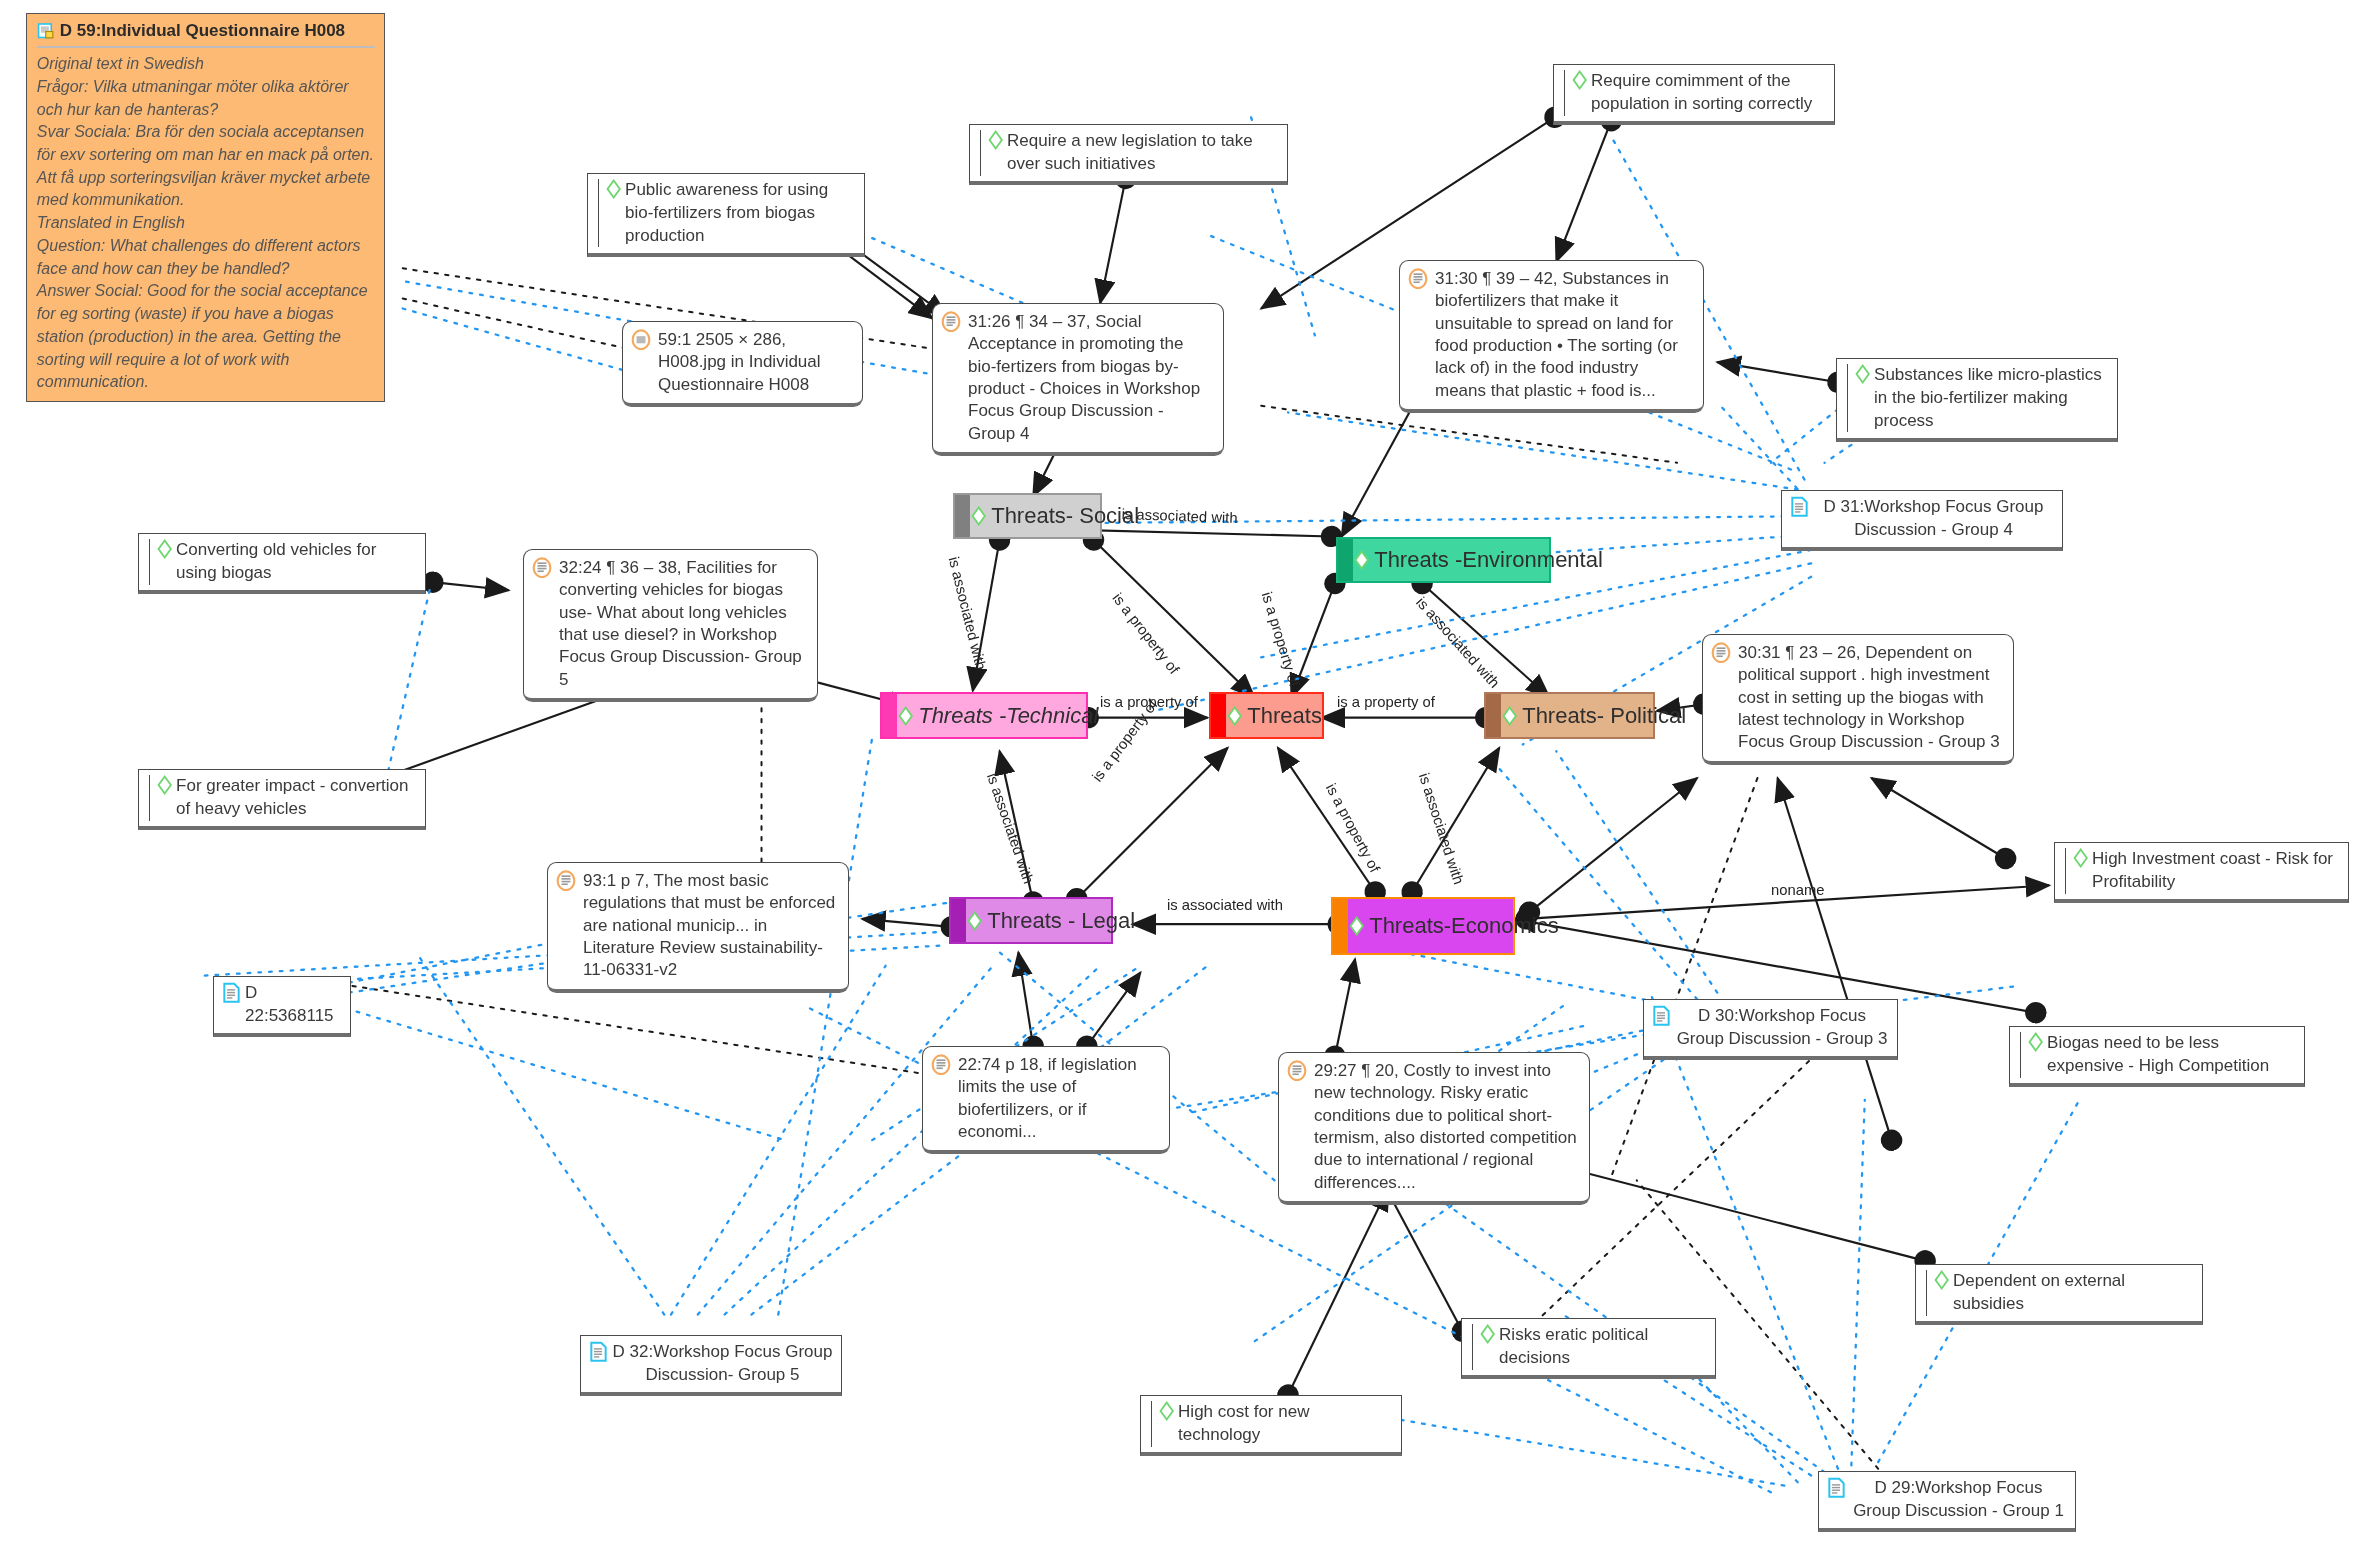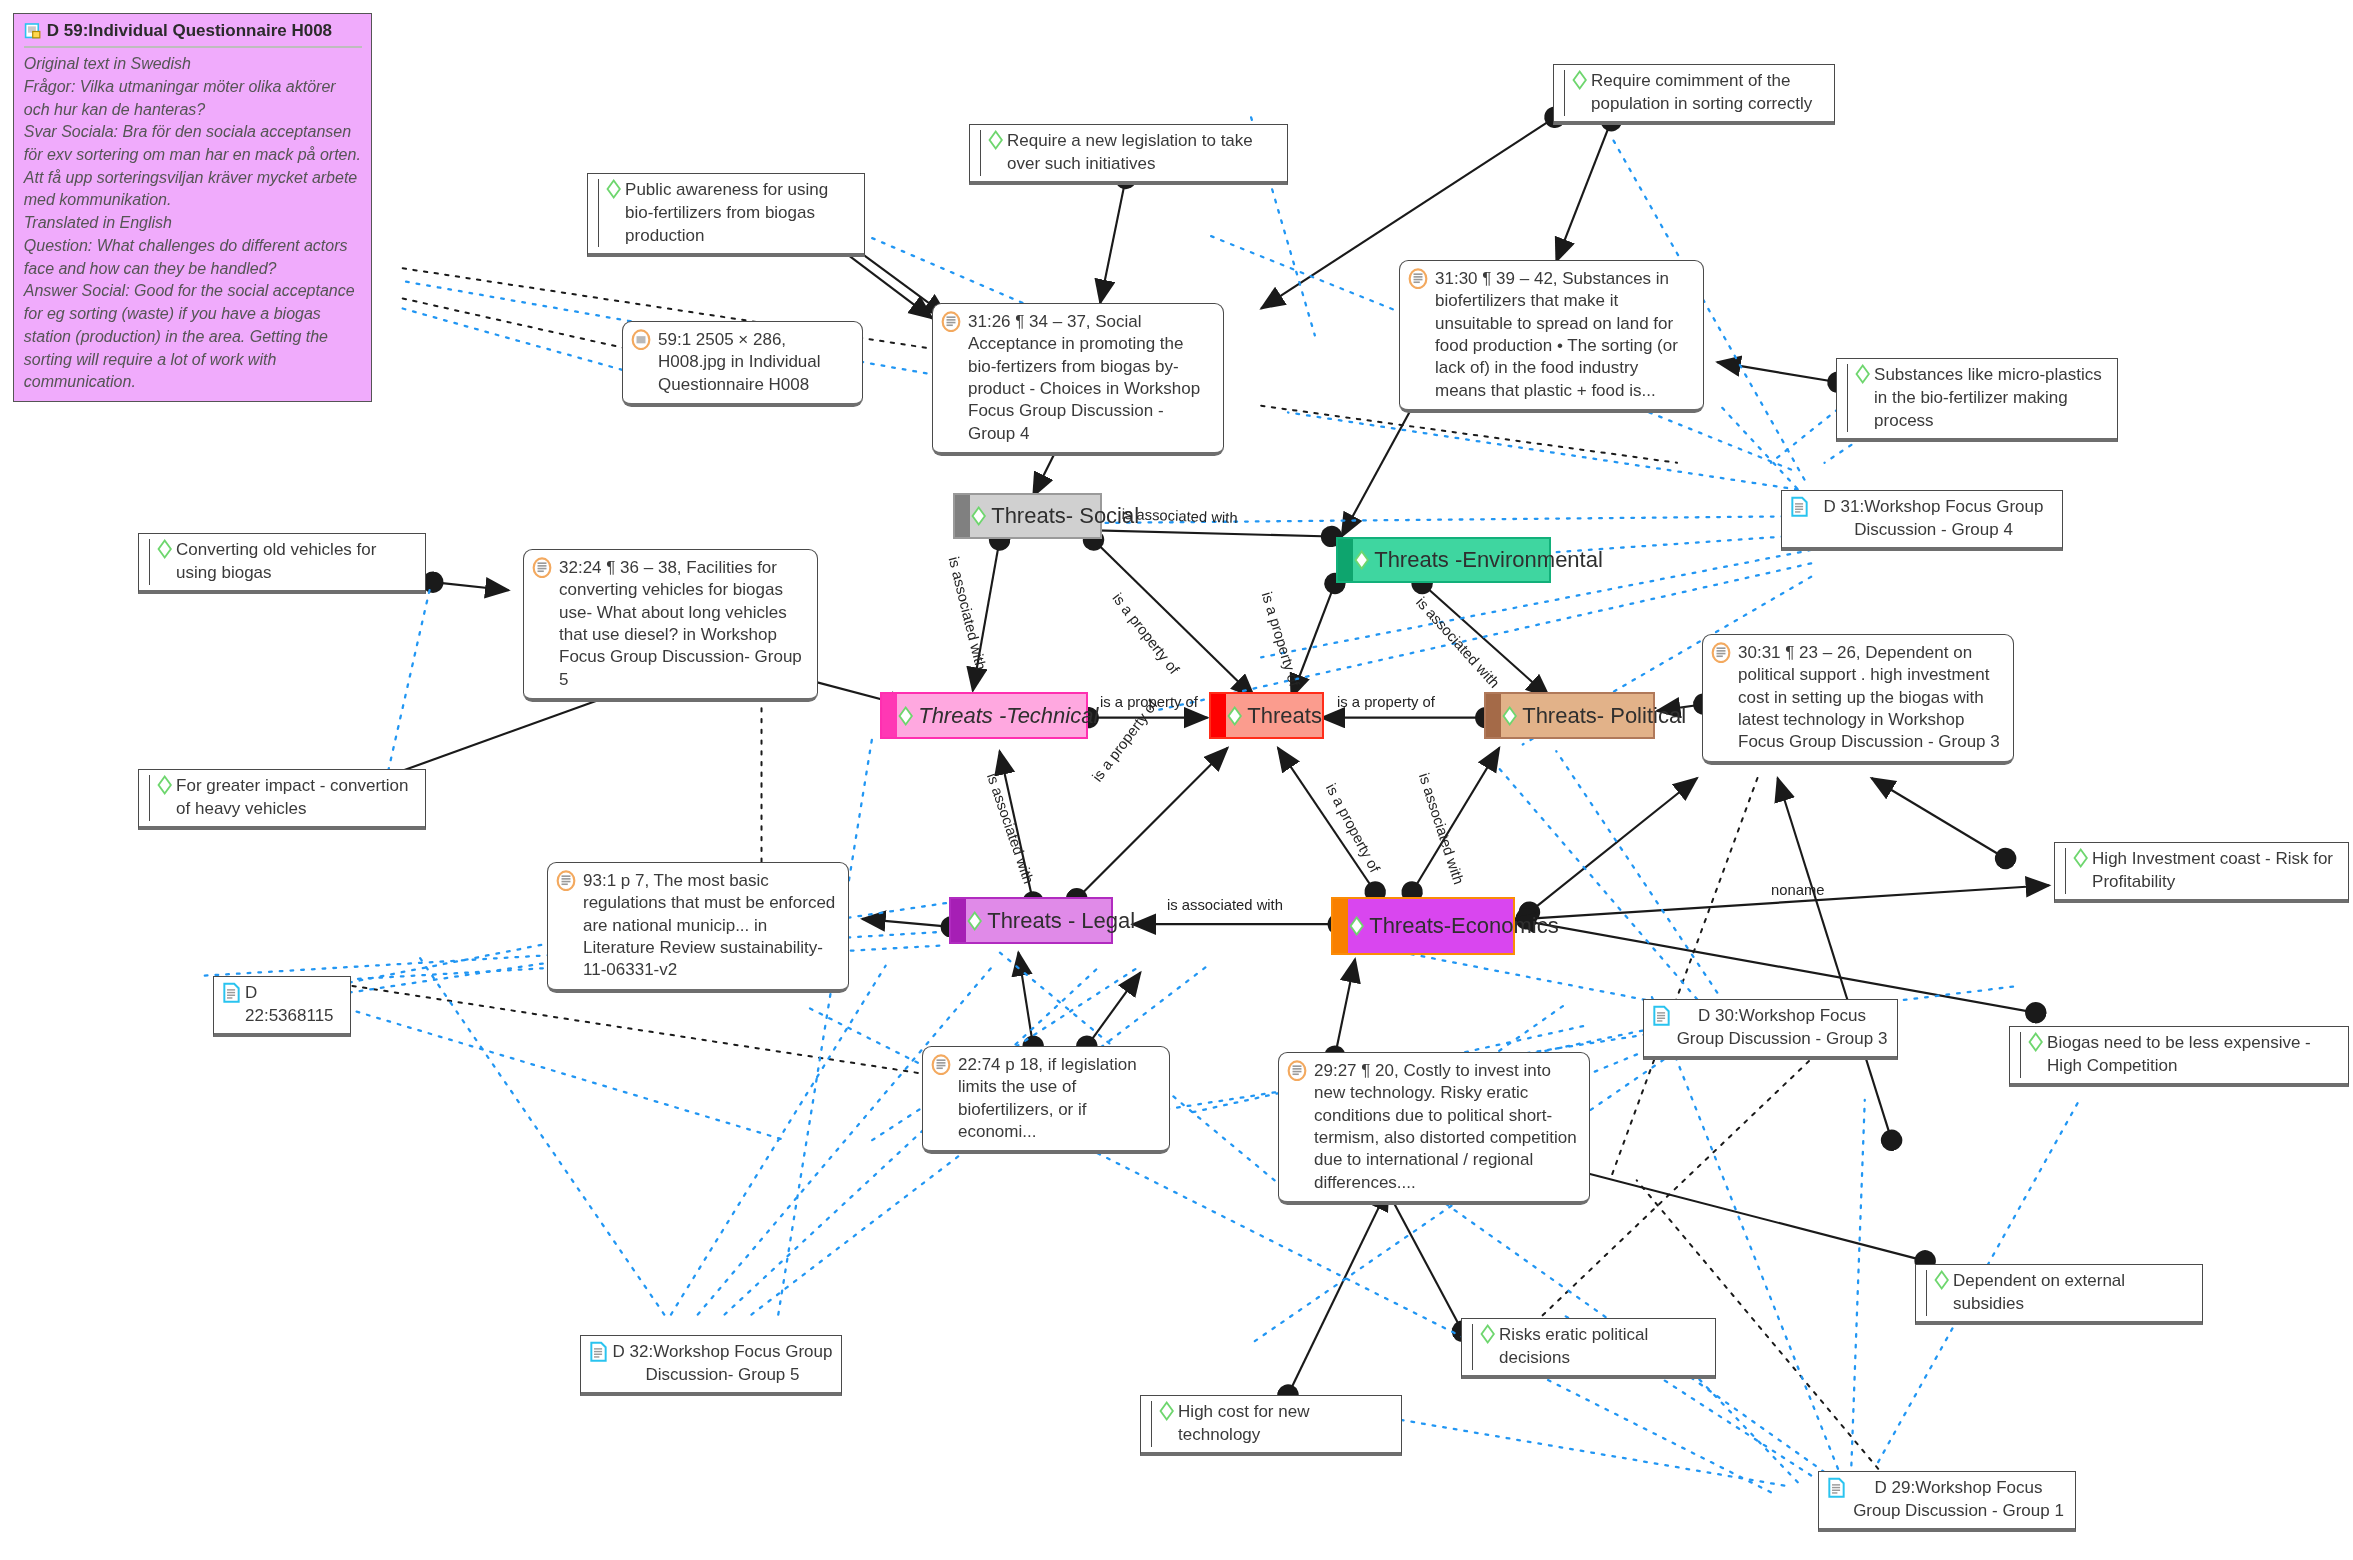--- a/index.html
+++ b/index.html
@@ -59,23 +59,24 @@
     padding:5.4px 8px;
     display:flex;align-items:flex-start;gap:4px;
     line-height:1.33;
   }
   .doc-node .label{color:#3a3a3a;font-size:17px;}
   .doc-node.center-lbl{justify-content:center;}
   .doc-node.center-lbl .label{text-align:center;}
 
   
   .memo-node{
-    background:#f0abfc;
+    background:#fdba74;
     border:1.3px solid #555;
     padding:6.7px 9.4px;
+    margin-left:13px;
   }
   .memo-title{display:flex;align-items:center;gap:4px;font-weight:bold;font-size:17px;color:#2b2b2b;}
   .memo-rule{height:1.3px;background:#bdbdbd;margin:5.4px 0 5.4px 0;}
   .memo-body{font-style:italic;font-size:16px;color:#555;line-height:1.42;white-space:pre-line;}
 
   
   .ico{flex:0 0 auto;display:inline-block;line-height:0;}
   .edge-label{
     position:absolute;font-size:14.8px;color:#242424;background:transparent;
     white-space:nowrap;transform-origin:left top;
@@ -311,21 +312,21 @@
   <div class="node code-node" style="left:2054px;top:842px;width:295px;">
     <div class="leftbar"></div>
     <div class="body">
       <span class="ico"><svg width="17.4" height="20" viewBox="0 0 20 26">
             <polygon points="10,2 18,13 10,24 2,13" fill="#ffffff" stroke="#6ed66e" stroke-width="2.4"></polygon>
           </svg></span>
       <span class="label">High Investment coast - Risk for Profitability</span>
     </div>
   </div>
 
-  <div class="node code-node" style="left:2009px;top:1026px;width:340px;">
+  <div class="node code-node" style="left:2009px;top:1026px;width:296px;">
     <div class="leftbar"></div>
     <div class="body">
       <span class="ico"><svg width="17.4" height="20" viewBox="0 0 20 26">
             <polygon points="10,2 18,13 10,24 2,13" fill="#ffffff" stroke="#6ed66e" stroke-width="2.4"></polygon>
           </svg></span>
       <span class="label">Biogas need to be less expensive - High Competition</span>
     </div>
   </div>
 
   <div class="node code-node" style="left:1915px;top:1264px;width:288px;">

